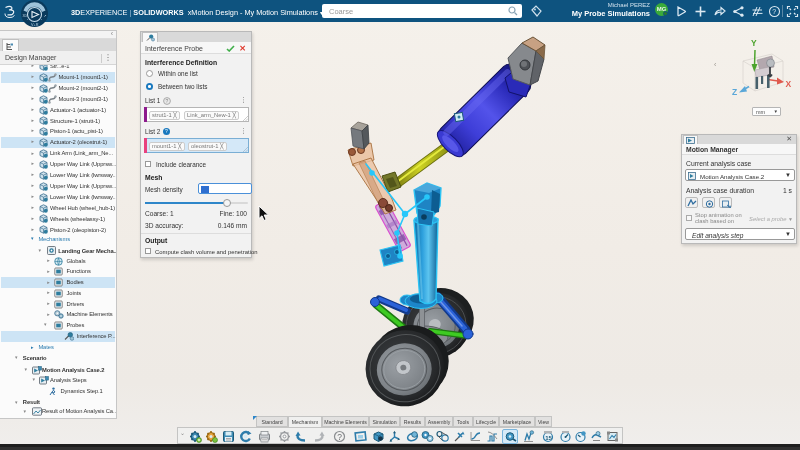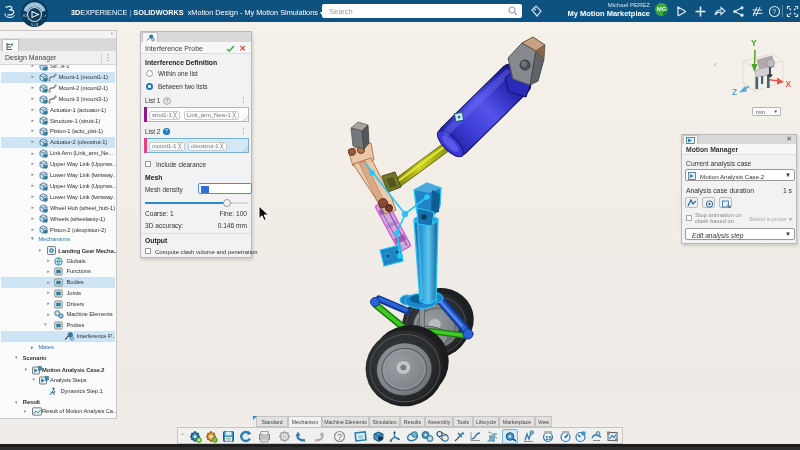--- a/index.html
+++ b/index.html
@@ -164,32 +164,32 @@
 <circle cx="14.5" cy="14.5" r="7" fill="none" stroke="#c8dcea" stroke-width="1.1"></circle>
 <path d="M12,11.5 L18.5,14.5 L12,17.5 Z" fill="none" stroke="#e8f1f7" stroke-width="1.1"></path>
 <text x="2.5" y="16.5" font-size="3.6" fill="#bdd4e4">3D</text>
 <text x="23.5" y="16.5" font-size="3.6" fill="#bdd4e4">↗</text>
 <text x="11" y="26" font-size="3.8" fill="#bdd4e4">V+R</text>
 <path d="M7,20 L9,18 M22,20 L20,18" stroke="#6d98b4" stroke-width="0.8"></path>
 </svg>
 <div class="abs" style="left:71px;top:7.5px;font-size:7.3px;color:#fff;letter-spacing:0;white-space:nowrap;">
 <b>3D</b>EXPERIENCE <span style="color:#9fc0d6">|</span> <b>SOLIDWORKS</b>&nbsp; xMotion Design - My Motion Simulations <span style="font-size:6px">▾</span></div>
 <div class="abs" style="left:322px;top:4px;width:200px;height:14px;background:#fff;border-radius:2px;">
-<span style="position:absolute;left:7px;top:3px;font-size:7.5px;color:#999;">Search</span>
+<span style="position:absolute;left:7px;top:3px;font-size:7.5px;color:#999;">Coarse</span>
 <svg style="position:absolute;right:4px;top:2px" width="10" height="10" viewBox="0 0 10 10">
       <circle cx="4" cy="4" r="3" fill="none" stroke="#8aa4b5" stroke-width="1.2"></circle>
       <line x1="6.5" y1="6.5" x2="9" y2="9" stroke="#8aa4b5" stroke-width="1.2"></line>
     </svg>
   </div>
 <svg class="abs" style="left:530px;top:5px" width="13" height="13" viewBox="0 0 13 13">
 <path d="M2,5 L6,1 L11,6 L7,11 Z M4.5,4.5 l0.01,0" fill="none" stroke="#cfe0ec" stroke-width="1.2"></path>
 <circle cx="5" cy="4.5" r="0.9" fill="#cfe0ec"></circle>
   </svg>
 <div class="abs" style="left:540px;top:2px;width:110px;text-align:right;font-size:6px;color:#cfe0ec;">Michael PEREZ</div>
-<div class="abs" style="left:520px;top:9px;width:130px;text-align:right;font-size:7.5px;font-weight:bold;color:#fff;">My Motion Marketplace</div>
+<div class="abs" style="left:520px;top:9px;width:130px;text-align:right;font-size:7.5px;font-weight:bold;color:#fff;">My Probe Simulations</div>
 <div class="abs" style="left:655px;top:3px;width:13px;height:13px;border-radius:50%;background:#3aaa3a;color:#e8f5e8;font-size:6px;font-weight:bold;text-align:center;line-height:13px;">MG</div>
 <div class="abs" style="left:663px;top:11px;width:5px;height:5px;border-radius:50%;background:#2a7a2a;border:1px solid #0e537f;"></div>
 <svg class="abs" style="left:675px;top:5px" width="13" height="13" viewBox="0 0 13 13">
     <path d="M3,2 L10,6 Q11,6.5 10,7 L4,10.5 Q3,11 3,10 Z" fill="none" stroke="#dce9f2" stroke-width="1.3"></path>
   </svg>
 <svg class="abs" style="left:694px;top:5px" width="13" height="13" viewBox="0 0 13 13">
     <line x1="6.5" y1="1.5" x2="6.5" y2="11.5" stroke="#dce9f2" stroke-width="1.6"></line>
     <line x1="1.5" y1="6.5" x2="11.5" y2="6.5" stroke="#dce9f2" stroke-width="1.6"></line>
   </svg>
 <svg class="abs" style="left:713px;top:5px" width="13" height="13" viewBox="0 0 13 13">

